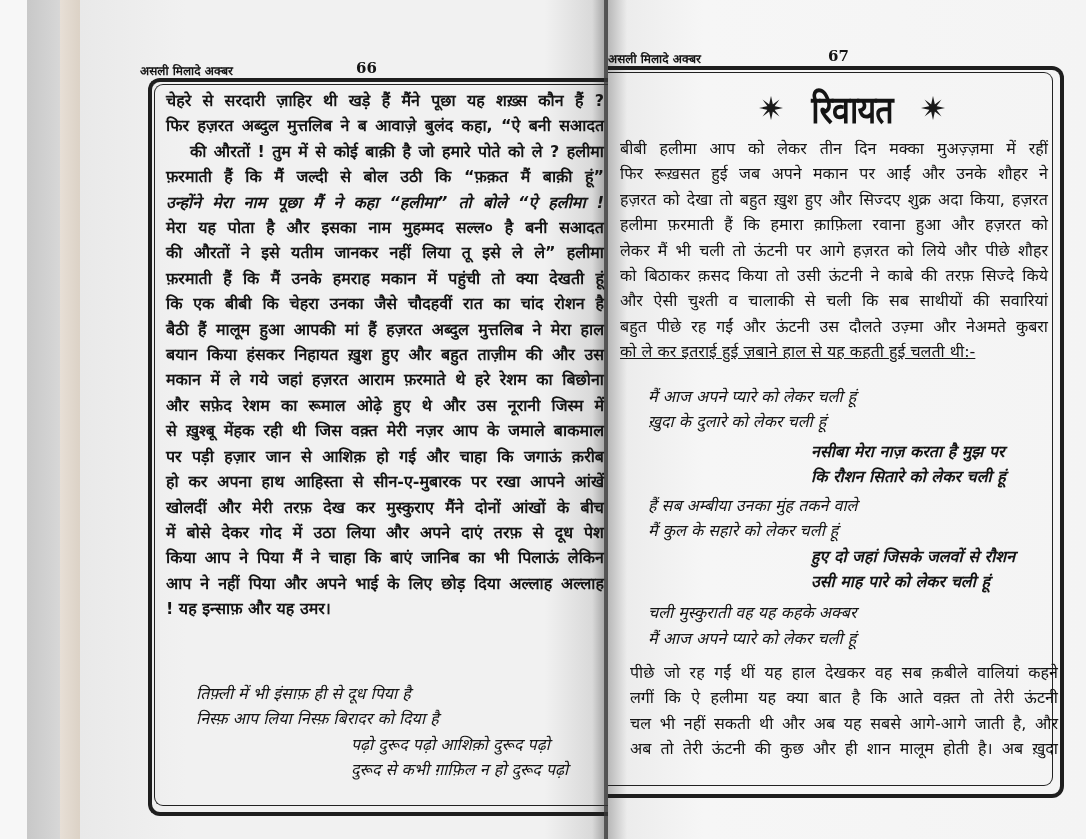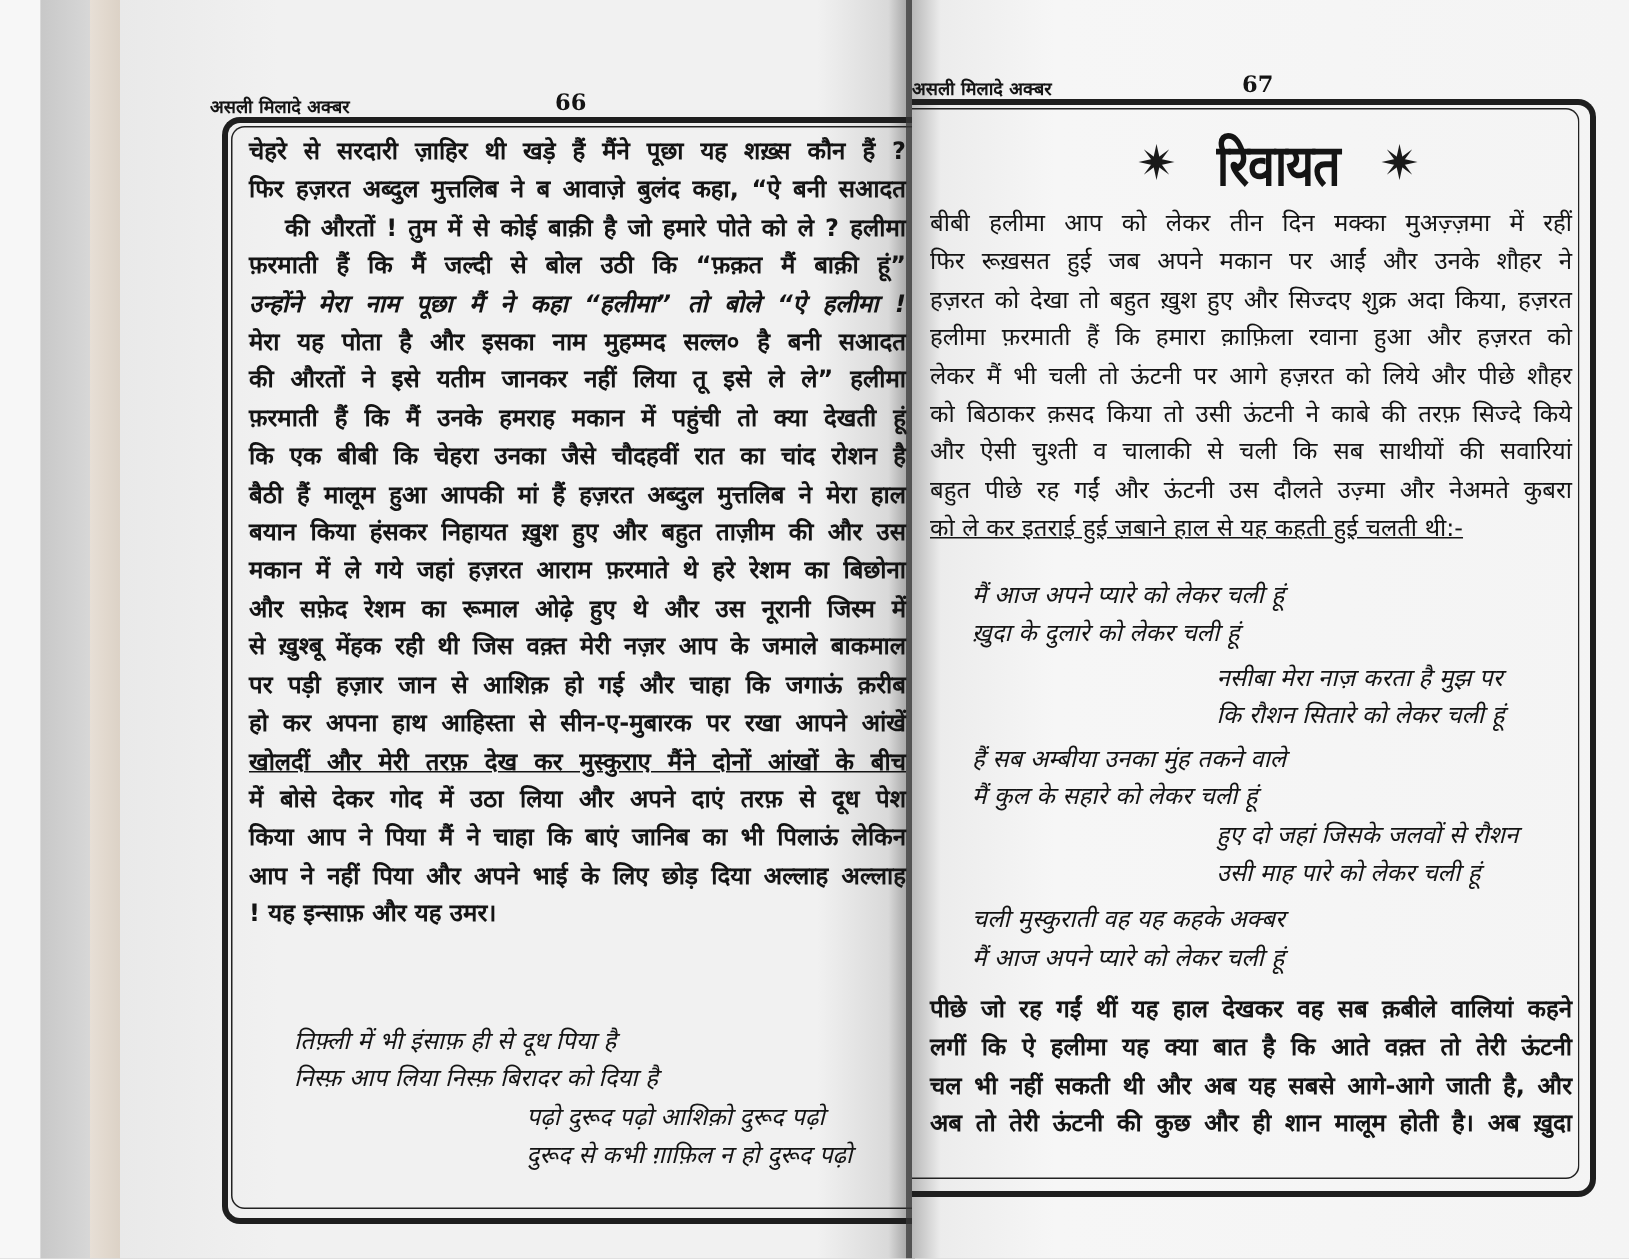--- a/index.html
+++ b/index.html
@@ -17,56 +17,56 @@
   .frame-left{position:absolute;left:68px;top:78px;width:470px;height:730px;border:4px solid #1e1e1e;border-right:none;border-radius:12px 0 0 12px;}
   .frame-left-inner{position:absolute;left:74px;top:84px;width:470px;height:720px;border:1.5px solid #222;border-right:none;border-radius:9px 0 0 9px;}
   .frame-r{position:absolute;left:0;top:66px;width:452px;height:724px;border:4px solid #1e1e1e;border-left:none;border-radius:0 12px 12px 0;}
   .frame-r-inner{position:absolute;left:0;top:72px;width:444px;height:712px;border:1.5px solid #222;border-left:none;border-radius:0 9px 9px 0;}
   .prose{position:absolute;font-size:16px;line-height:25.4px;font-weight:bold;text-align:justify;text-align-last:justify;}
   .prose .line{display:block;white-space:nowrap;}
   .prose .line.last{text-align-last:left;}
   .verse{position:absolute;font-style:italic;font-size:16px;line-height:25.3px;}
   .verse .line{display:block;white-space:nowrap;}
   .verse .indent{padding-left:155px;}
-  .verse-r .indent{padding-left:163px;}
+  .verse-r .indent{padding-left:163px;font-weight:bold;}
   .heading{position:absolute;left:150px;top:82px;display:flex;align-items:center;gap:20px;}
   .heading-text{font-size:38px;font-weight:bold;font-family:"DejaVu Sans","Liberation Sans",sans-serif;transform:scaleX(.85);letter-spacing:-1px;}
   .star{width:26px;height:26px;}
 </style>
 </head>
 <body>
 
 <div class="edge-white"></div>
 <div class="edge-grey"></div>
 <div class="edge-cream"></div>
 
 <div class="page page-left">
   <div class="running-title" style="left:60px;top:62px;">असली मिलादे अक्बर</div>
-  <div class="page-number" style="left:290px;top:59px;">66</div>
+  <div class="page-number" style="left:276px;top:59px;">66</div>
   <div class="frame-left"></div>
   <div class="frame-left-inner"></div>
 
   <div class="prose" id="left-prose" style="left:86px;top:88px;width:438px;">
       <span class="line" style="text-align: justify; text-align-last: justify;">चेहरे से सरदारी ज़ाहिर थी खड़े हैं मैंने पूछा यह शख़्स कौन हैं ?</span>
       <span class="line" style="text-align: justify; text-align-last: justify;">फिर हज़रत अब्दुल मुत्तलिब ने ब आवाज़े बुलंद कहा, “ऐ बनी सआदत</span>
       <span class="line" style="text-align: justify; text-align-last: justify; margin-left: 24px;">की औरतों ! तुम में से कोई बाक़ी है जो हमारे पोते को ले ? हलीमा</span>
       <span class="line" style="text-align: justify; text-align-last: justify;">फ़रमाती हैं कि मैं जल्दी से बोल उठी कि “फ़क़त मैं बाक़ी हूं”</span>
       <span class="line" style="text-align: justify; text-align-last: justify; font-style: italic;">उन्होंने मेरा नाम पूछा मैं ने कहा “हलीमा” तो बोले “ऐ हलीमा !</span>
       <span class="line" style="text-align: justify; text-align-last: justify;">मेरा यह पोता है और इसका नाम मुहम्मद सल्ल० है बनी सआदत</span>
       <span class="line" style="text-align: justify; text-align-last: justify;">की औरतों ने इसे यतीम जानकर नहीं लिया तू इसे ले ले” हलीमा</span>
       <span class="line" style="text-align: justify; text-align-last: justify;">फ़रमाती हैं कि मैं उनके हमराह मकान में पहुंची तो क्या देखती हूं</span>
       <span class="line" style="text-align: justify; text-align-last: justify;">कि एक बीबी कि चेहरा उनका जैसे चौदहवीं रात का चांद रोशन है</span>
       <span class="line" style="text-align: justify; text-align-last: justify;">बैठी हैं मालूम हुआ आपकी मां हैं हज़रत अब्दुल मुत्तलिब ने मेरा हाल</span>
       <span class="line" style="text-align: justify; text-align-last: justify;">बयान किया हंसकर निहायत ख़ुश हुए और बहुत ताज़ीम की और उस</span>
       <span class="line" style="text-align: justify; text-align-last: justify;">मकान में ले गये जहां हज़रत आराम फ़रमाते थे हरे रेशम का बिछोना</span>
       <span class="line" style="text-align: justify; text-align-last: justify;">और सफ़ेद रेशम का रूमाल ओढ़े हुए थे और उस नूरानी जिस्म में</span>
       <span class="line" style="text-align: justify; text-align-last: justify;">से ख़ुश्बू मेंहक रही थी जिस वक़्त मेरी नज़र आप के जमाले बाकमाल</span>
       <span class="line" style="text-align: justify; text-align-last: justify;">पर पड़ी हज़ार जान से आशिक़ हो गई और चाहा कि जगाऊं क़रीब</span>
       <span class="line" style="text-align: justify; text-align-last: justify;">हो कर अपना हाथ आहिस्ता से सीन-ए-मुबारक पर रखा आपने आंखें</span>
-      <span class="line" style="text-align: justify; text-align-last: justify; text-decoration: underline;">खोलदीं और मेरी तरफ़ देख कर मुस्कुराए मैंने दोनों आंखों के बीच</span>
+      <span class="line" style="text-align: justify; text-align-last: justify;">खोलदीं और मेरी तरफ़ देख कर मुस्कुराए मैंने दोनों आंखों के बीच</span>
       <span class="line" style="text-align: justify; text-align-last: justify;">में बोसे देकर गोद में उठा लिया और अपने दाएं तरफ़ से दूध पेश</span>
       <span class="line" style="text-align: justify; text-align-last: justify;">किया आप ने पिया मैं ने चाहा कि बाएं जानिब का भी पिलाऊं लेकिन</span>
       <span class="line" style="text-align: justify; text-align-last: justify;">आप ने नहीं पिया और अपने भाई के लिए छोड़ दिया अल्लाह अल्लाह</span>
       <span class="line last" style="text-align: left; text-align-last: left;">! यह इन्साफ़ और यह उमर।</span>
     </div>
   <div class="verse" id="left-verse" style="left:116px;top:681px;width:420px;">
       <span class="line">तिफ़्ली में भी इंसाफ़ ही से दूध पिया है</span>
       <span class="line">निस्फ़ आप लिया निस्फ़ बिरादर को दिया है</span>
       <span class="line indent">पढ़ो दुरूद पढ़ो आशिक़ो दुरूद पढ़ो</span>
       <span class="line indent">दुरूद से कभी ग़ाफ़िल न हो दुरूद पढ़ो</span>
@@ -130,19 +130,19 @@
       <span class="line indent">कि रौशन सितारे को लेकर चली हूं</span>
       <span class="line" style="height: 4px;"></span>
       <span class="line">हैं सब अम्बीया उनका मुंह तकने वाले</span>
       <span class="line">मैं कुल के सहारे को लेकर चली हूं</span>
       <span class="line indent">हुए दो जहां जिसके जलवों से रौशन</span>
       <span class="line indent">उसी माह पारे को लेकर चली हूं</span>
       <span class="line" style="height: 6px;"></span>
       <span class="line">चली मुस्कुराती वह यह कहके अक्बर</span>
       <span class="line">मैं आज अपने प्यारे को लेकर चली हूं</span>
     </div>
-  <div class="prose" id="right-closing" style="left:12px;top:660px;width:428px;font-weight:bold;">
+  <div class="prose" id="right-closing" style="left:22px;top:660px;width:428px;font-weight:normal;">
       <span class="line" style="text-align: justify; text-align-last: justify;">पीछे जो रह गईं थीं यह हाल देखकर वह सब क़बीले वालियां कहने</span>
       <span class="line" style="text-align: justify; text-align-last: justify;">लगीं कि ऐ हलीमा यह क्या बात है कि आते वक़्त तो तेरी ऊंटनी</span>
       <span class="line" style="text-align: justify; text-align-last: justify;">चल भी नहीं सकती थी और अब यह सबसे आगे-आगे जाती है, और</span>
       <span class="line" style="text-align: justify; text-align-last: justify;">अब तो तेरी ऊंटनी की कुछ और ही शान मालूम होती है। अब ख़ुदा</span>
     </div>
 </div>
 
 </body></html>

